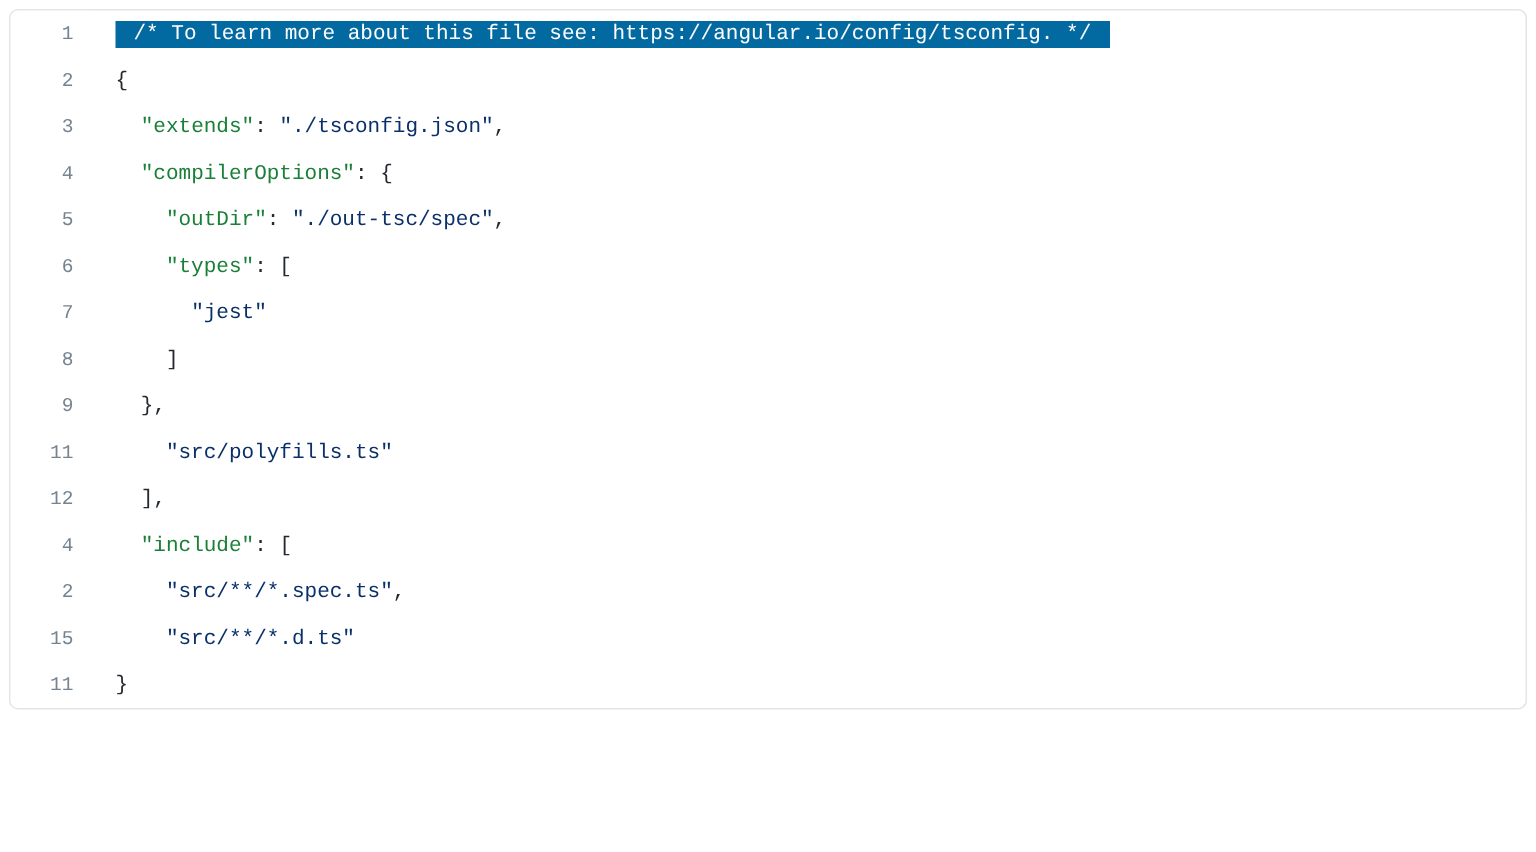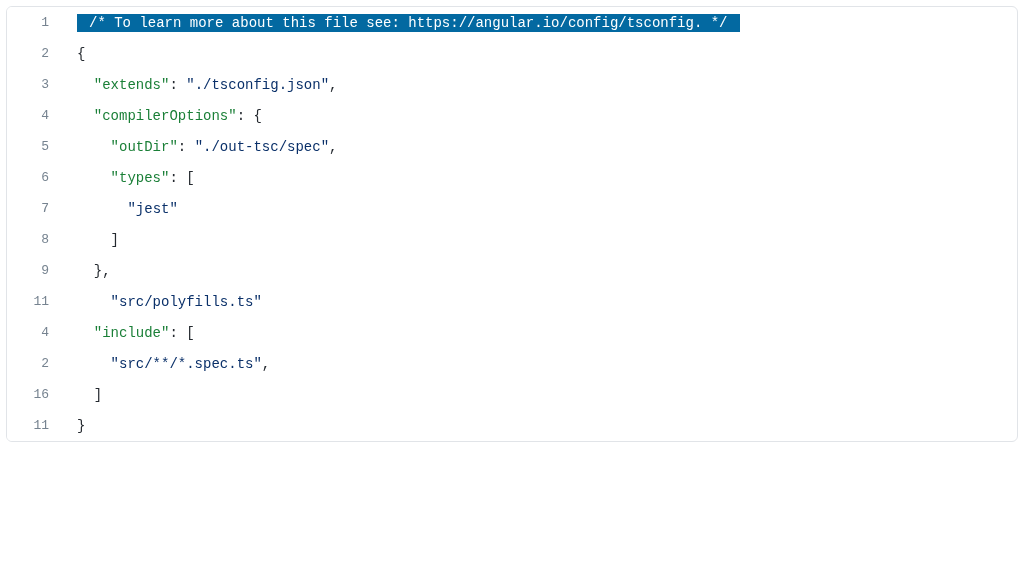--- a/index.html
+++ b/index.html
@@ -107,36 +107,40 @@
         <td class="gutter-cell">9</td>
         <td class="code-cell">  <span class="pl-p">}</span><span class="pl-p">,</span></td>
       </tr>
 
 
       <tr class="code-row">
         <td class="gutter-cell">11</td>
         <td class="code-cell">    <span class="pl-s">"src/polyfills.ts"</span></td>
       </tr>
 
+      <tr class="code-row">
+        <td class="gutter-cell">12</td>
+        <td class="code-cell">  <span class="pl-p">]</span><span class="pl-p">,</span></td>
+      </tr>
 
       <tr class="code-row">
         <td class="gutter-cell">4</td>
         <td class="code-cell">  <span class="pl-k">"include"</span><span class="pl-p">: </span><span class="pl-p">[</span></td>
       </tr>
 
       <tr class="code-row">
         <td class="gutter-cell">2</td>
         <td class="code-cell">    <span class="pl-s">"src/**/*.spec.ts"</span><span class="pl-p">,</span></td>
       </tr>
 
+      <tr class="code-row">
+        <td class="gutter-cell">15</td>
+        <td class="code-cell">    <span class="pl-s">"src/**/*.d.ts"</span></td>
+      </tr>
 
-      <tr class="code-row">
-        <td class="gutter-cell">16</td>
-        <td class="code-cell">  <span class="pl-p">]</span></td>
-      </tr>
 
       <tr class="code-row">
         <td class="gutter-cell">11</td>
         <td class="code-cell"><span class="pl-p">}</span></td>
       </tr>
 
     </tbody>
   </table>
 </div>
 

